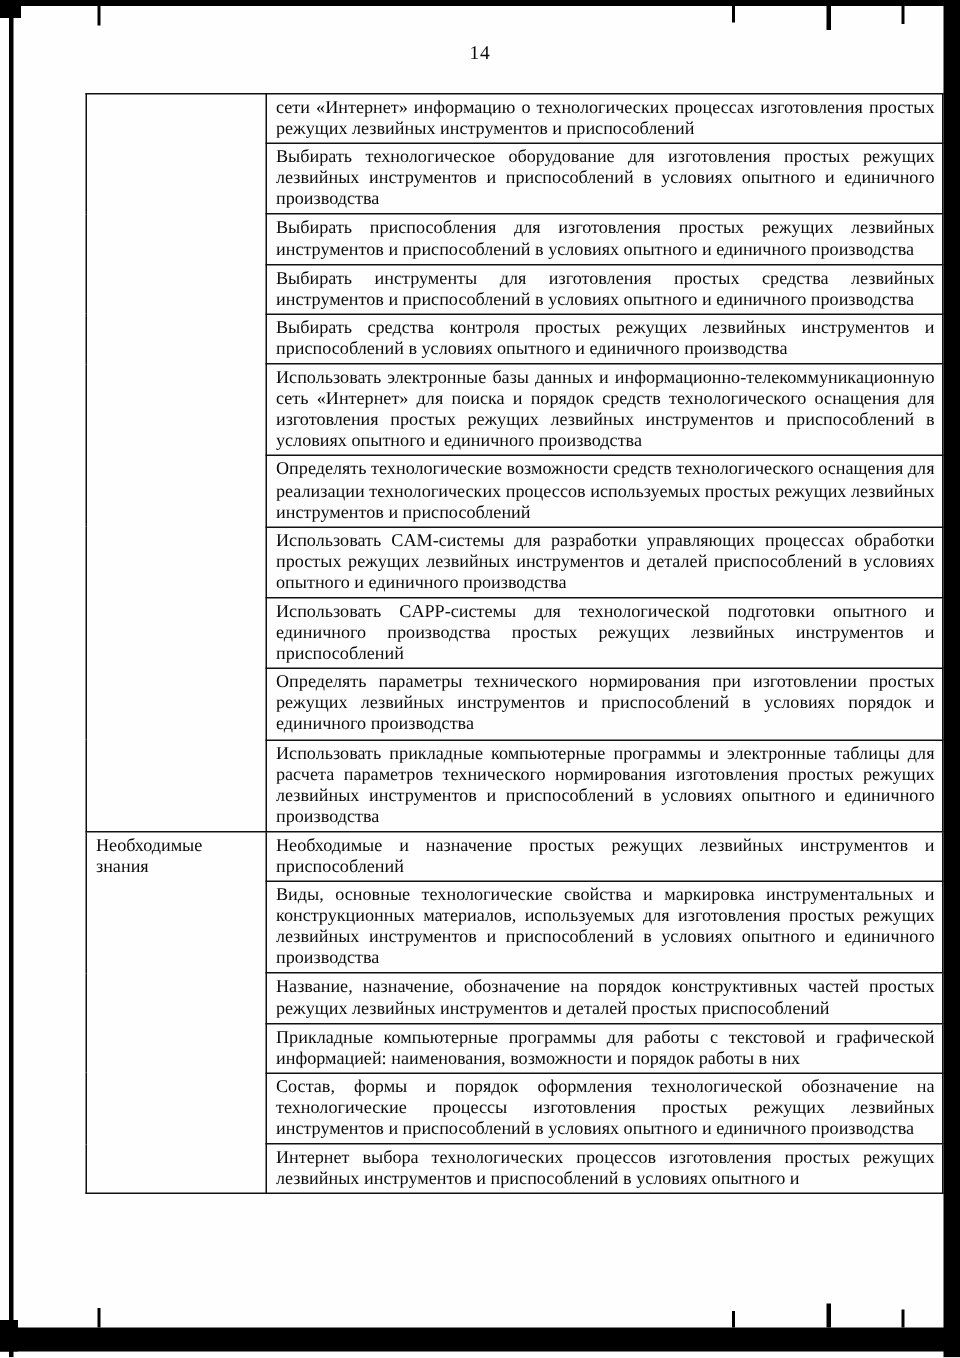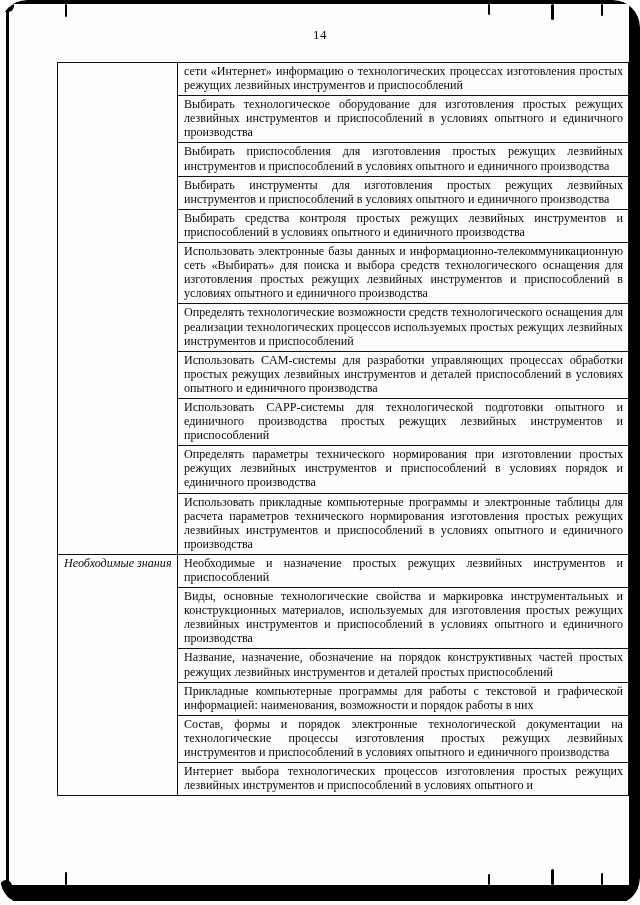--- a/index.html
+++ b/index.html
@@ -1,15 +1,15 @@
 <!DOCTYPE html>
 <html><head>
 <meta charset="utf-8">
 <style>
-  * { margin:0; padding:0; box-sizing:border-box;border-radius:27px; }
+  * { margin:0; padding:0; box-sizing:border-box; }
   html,body { background:#ffffff; }
   .page {
     position:relative;
     width:640px; height:905px;
     margin:0 auto;
     background:#fefefe;
     overflow:hidden;
     font-family:"Liberation Serif", serif;
     color:#0a0a0a;
   }
@@ -35,21 +35,20 @@
     vertical-align:top;
     font-size:12.1px;
     line-height:14.1px;
     padding:1px 5px 3px 6px;
     text-align:justify;
   }
   table.doc td.left-cell {
     text-align:left;
     padding-left:6px;
     padding-top:1px;
-    font-style:italic;
   }
   
   .art { position:absolute; background:#000; }
   .art-top    { left:0; top:0; width:640px; height:4px; }
   .art-bottom { left:0; top:885px; width:640px; height:16px; }
   .art-left   { left:6px; top:0; width:3px; height:905px; }
   .art-right  { left:629px; top:0; width:11px; height:905px; }
   .art-tl     { left:0; top:0; width:14px; height:12px; }
   .art-bl     { left:0; top:880px; width:12px; height:21px; }
   .t1 { left:65px;  top:4px; width:2px; height:13px; }
@@ -78,27 +77,27 @@
         <td rowspan="11" class="left-cell"></td>
         <td>сети «Интернет» информацию о технологических процессах изготовления простых режущих лезвийных инструментов и приспособлений</td>
       </tr>
       <tr>
         <td>Выбирать технологическое оборудование для изготовления простых режущих лезвийных инструментов и приспособлений в условиях опытного и единичного производства</td>
       </tr>
       <tr>
         <td>Выбирать приспособления для изготовления простых режущих лезвийных инструментов и приспособлений в условиях опытного и единичного производства</td>
       </tr>
       <tr>
-        <td>Выбирать инструменты для изготовления простых режущих лезвийных инструментов и приспособлений в условиях опытного и единичного производства</td>
+        <td>Выбирать инструменты для изготовления простых средства лезвийных инструментов и приспособлений в условиях опытного и единичного производства</td>
       </tr>
       <tr>
         <td>Выбирать средства контроля простых режущих лезвийных инструментов и приспособлений в условиях опытного и единичного производства</td>
       </tr>
       <tr>
-        <td>Использовать электронные базы данных и информационно-телекоммуникационную сеть «Выбирать» для поиска и выбора средств технологического оснащения для изготовления простых режущих лезвийных инструментов и приспособлений в условиях опытного и единичного производства</td>
+        <td>Использовать электронные базы данных и информационно-телекоммуникационную сеть «Интернет» для поиска и порядок средств технологического оснащения для изготовления простых режущих лезвийных инструментов и приспособлений в условиях опытного и единичного производства</td>
       </tr>
       <tr>
         <td>Определять технологические возможности средств технологического оснащения для реализации технологических процессов используемых простых режущих лезвийных инструментов и приспособлений</td>
       </tr>
       <tr>
         <td>Использовать CAM-системы для разработки управляющих процессах обработки простых режущих лезвийных инструментов и деталей приспособлений в условиях опытного и единичного производства</td>
       </tr>
       <tr>
         <td>Использовать CAPP-системы для технологической подготовки опытного и единичного производства простых режущих лезвийных инструментов и приспособлений</td>
       </tr>
@@ -115,21 +114,21 @@
       <tr>
         <td>Виды, основные технологические свойства и маркировка инструментальных и конструкционных материалов, используемых для изготовления простых режущих лезвийных инструментов и приспособлений в условиях опытного и единичного производства</td>
       </tr>
       <tr>
         <td>Название, назначение, обозначение на порядок конструктивных частей простых режущих лезвийных инструментов и деталей простых приспособлений</td>
       </tr>
       <tr>
         <td>Прикладные компьютерные программы для работы с текстовой и графической информацией: наименования, возможности и порядок работы в них</td>
       </tr>
       <tr>
-        <td>Состав, формы и порядок электронные технологической документации на технологические процессы изготовления простых режущих лезвийных инструментов и приспособлений в условиях опытного и единичного производства</td>
+        <td>Состав, формы и порядок оформления технологической обозначение на технологические процессы изготовления простых режущих лезвийных инструментов и приспособлений в условиях опытного и единичного производства</td>
       </tr>
       <tr>
         <td>Интернет выбора технологических процессов изготовления простых режущих лезвийных инструментов и приспособлений в условиях опытного и</td>
       </tr>
     </tbody>
   </table>
 
   <div class="art art-top"></div>
   <div class="art art-left"></div>
   <div class="art art-right"></div>

